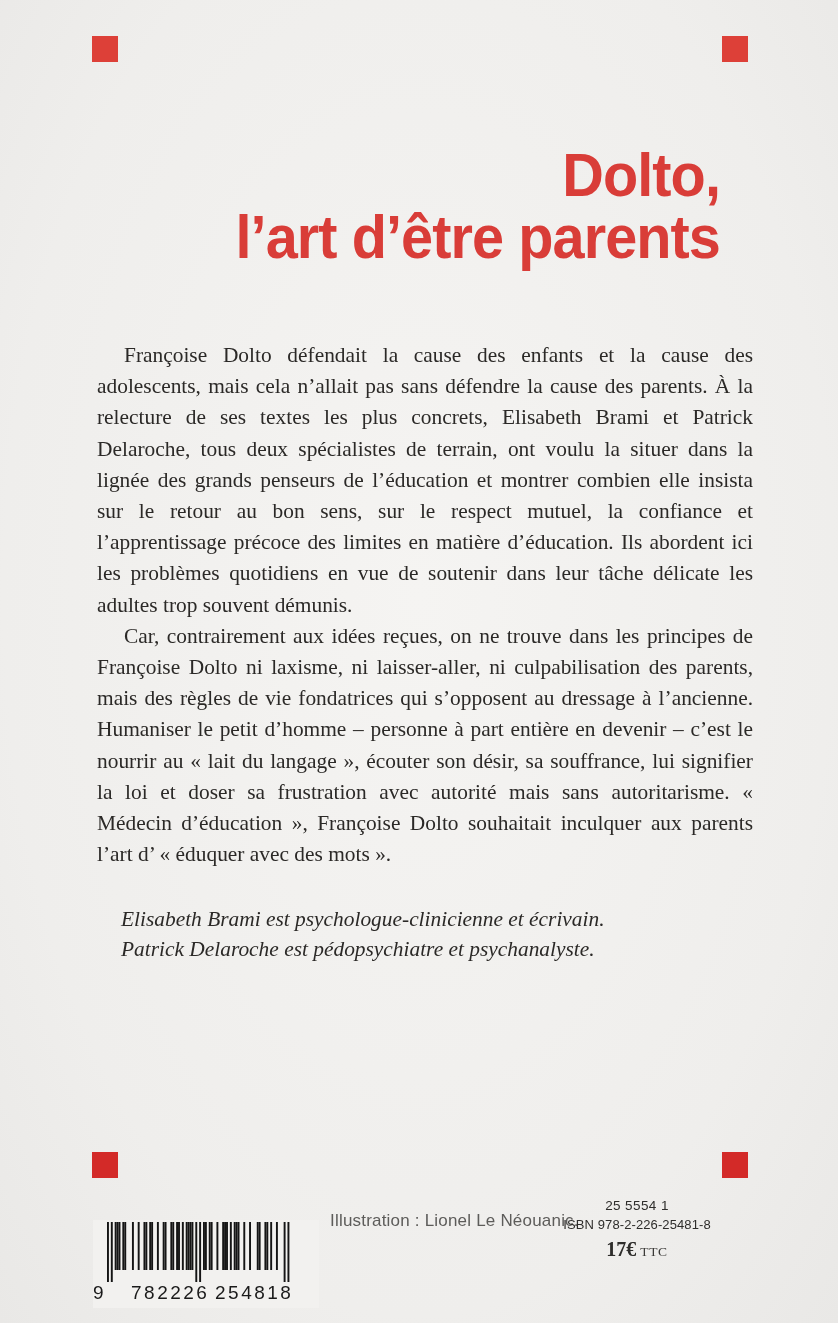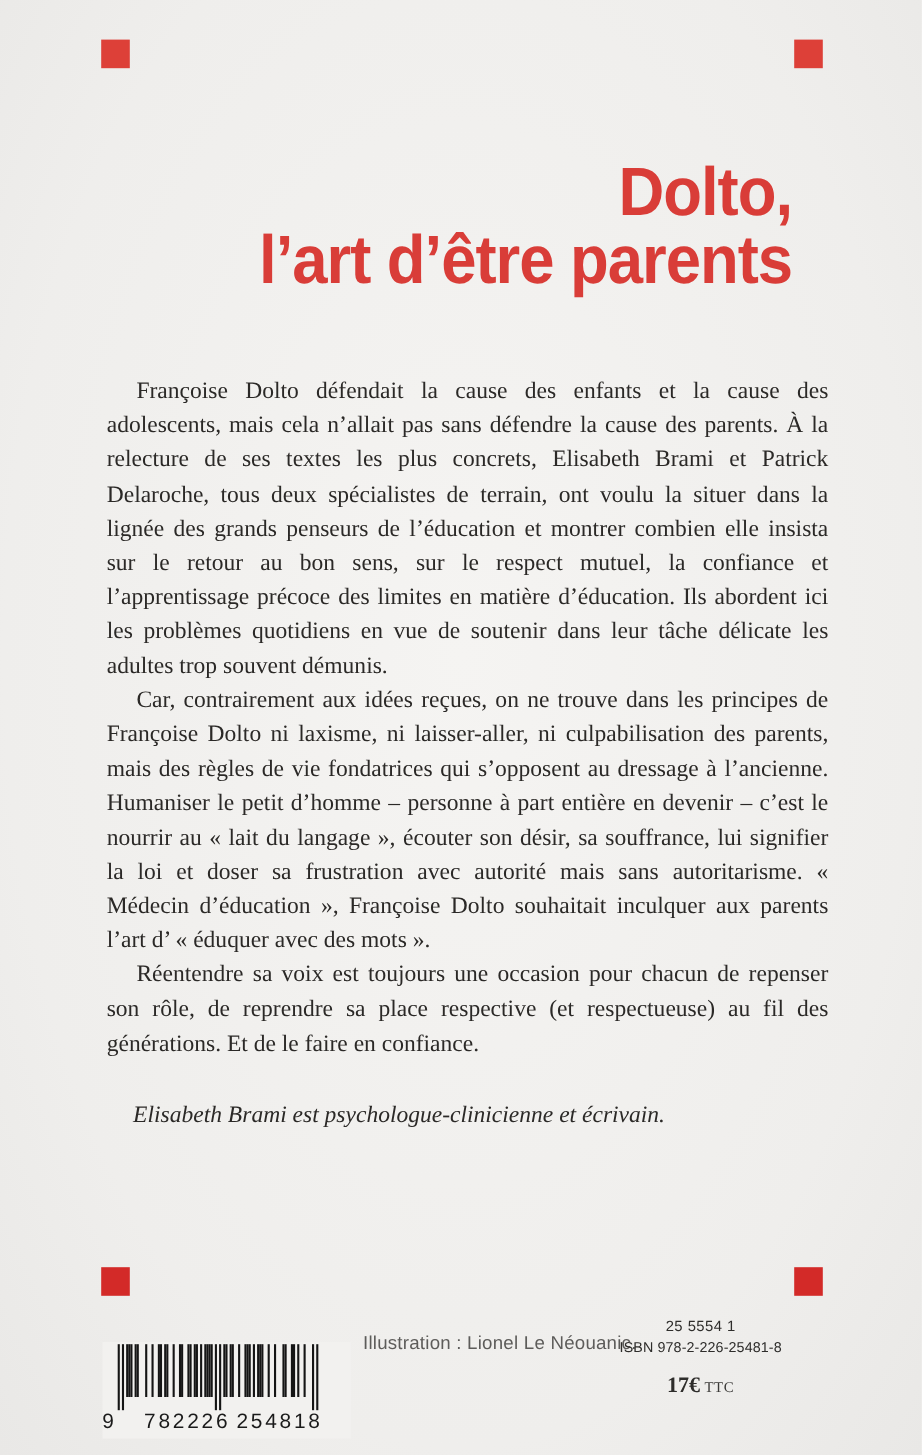--- a/index.html
+++ b/index.html
@@ -82,21 +82,21 @@
     margin-top:12px;
   }
   .isbnblock{
     position:absolute;right:86px;top:1196px;
     text-align:center;width:230px;
     font-family:"Liberation Sans", sans-serif;
     color:#2e2d2b;
   }
   .isbnblock .ref{font-size:13.5px;letter-spacing:0.4px;line-height:19px;}
   .isbnblock .isbn{font-size:13px;letter-spacing:0.1px;line-height:19px;}
-  .isbnblock .price{margin-top:14px;line-height:22px;}
+  .isbnblock .price{margin-top:4px;line-height:22px;}
   .isbnblock .price .amt{
     font-family:"Liberation Serif", serif;
     font-weight:bold;font-size:20px;
   }
   .isbnblock .price .ttc{
     font-family:"Liberation Serif", serif;
     font-size:13.5px;letter-spacing:0.6px;margin-left:4px;color:#3b3a38;
   }
 
   
@@ -121,23 +121,23 @@
   </div>
 
   <div class="title">
     <span class="t1">Dolto,</span>
     <span class="t2">l’art d’être parents</span>
   </div>
 
   <div class="body">
     <p>Françoise Dolto défendait la cause des enfants et la cause des adolescents, mais cela n’allait pas sans défendre la cause des parents. À la relecture de ses textes les plus concrets, Elisabeth Brami et Patrick Delaroche, tous deux spécialistes de terrain, ont voulu la situer dans la lignée des grands penseurs de l’éducation et montrer combien elle insista sur le retour au bon sens, sur le respect mutuel, la confiance et l’apprentissage précoce des limites en matière d’éducation. Ils abordent ici les problèmes quotidiens en vue de soutenir dans leur tâche délicate les adultes trop souvent démunis.</p>
     <p>Car, contrairement aux idées reçues, on ne trouve dans les principes de Françoise Dolto ni laxisme, ni laisser-aller, ni culpabilisation des parents, mais des règles de vie fondatrices qui s’opposent au dressage à l’ancienne. Humaniser le petit d’homme – personne à part entière en devenir – c’est le nourrir au « lait du langage », écouter son désir, sa souffrance, lui signifier la loi et doser sa frustration avec autorité mais sans autoritarisme. « Médecin d’éducation », Françoise Dolto souhaitait inculquer aux parents l’art d’ « éduquer avec des mots ».</p>
-    <p>Réentendre sa voix est toujours une occasion pour chacun de repenser son rôle, de reprendre sa place respective (et respectueuse) au fil des générations. Et de le faire en confiance.</p>
     <div class="attrib">
       <span class="al">Elisabeth Brami est psychologue-clinicienne et écrivain.</span>
+      <span class="al">Patrick Delaroche est pédopsychiatre et psychanalyste.</span>
     </div>
   </div>
 
   <div class="credit">Illustration : Lionel Le Néouanic.</div>
 
   <div class="isbnblock">
     <div class="ref">25 5554 1</div>
     <div class="isbn">ISBN 978-2-226-25481-8</div>
     <div class="price">
       <span class="amt">17€</span><span class="ttc">TTC</span>

